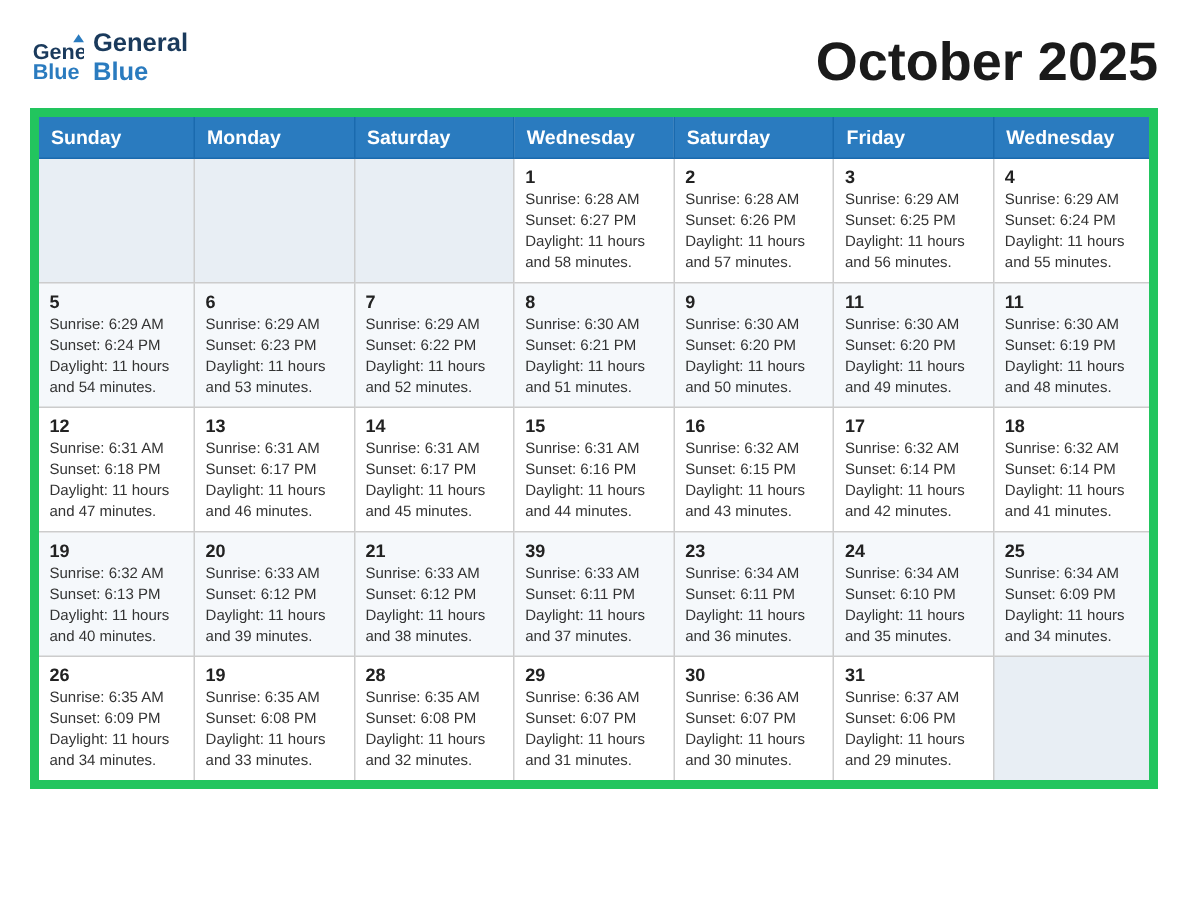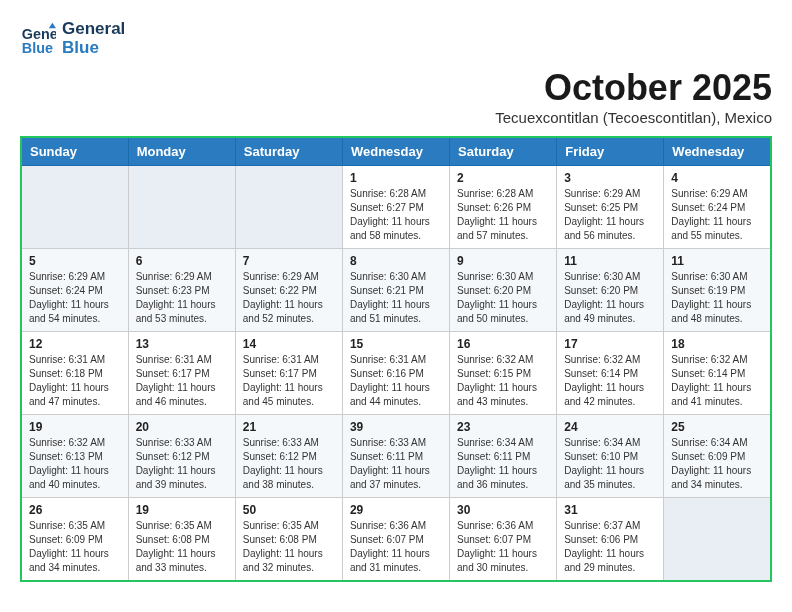--- a/index.html
+++ b/index.html
@@ -20,35 +20,34 @@
       display: flex;
       align-items: center;
       gap: 6px;
     }
     .logo-icon {
       width: 36px;
       height: 36px;
     }
     .title-section {
       text-align: right;
-      margin-top: 47px;
     }
     .month-title {
       font-size: 36px;
       font-weight: bold;
       color: #1a1a1a;
     }
     .location-title {
       font-size: 15px;
       color: #333;
     }
     .calendar-table {
       width: 100%;
       border-collapse: collapse;
-      border: 2px solid #22c55e;
+      border: 6px solid #22c55e;
     }
     .calendar-table th {
       background-color: #2a7bbf;
       color: #fff;
       font-size: 13px;
       font-weight: bold;
       padding: 6px 8px;
       text-align: left;
       border: 1px solid #1a6aae;
     }
@@ -91,21 +90,20 @@
     </svg>
     <div>
       <div style="font-size:17px; font-weight:bold; color:#1a3a5c; line-height:1.1;">
         <span style="color:#1a3a5c;">General</span>
       </div>
       <div style="font-size:17px; font-weight:bold; color:#2a7bbf; line-height:1.1;">Blue</div>
     </div>
   </div>
   <div class="title-section">
     <div class="month-title">October 2025</div>
-    <div class="location-title">Tecuexcontitlan (Tecoescontitlan), Mexico</div>
   </div>
 </div>
 
 <table class="calendar-table">
   <thead>
     <tr>
     <th>Sunday</th>
         <th>Monday</th>
         <th>Saturday</th>
         <th>Wednesday</th>
@@ -310,21 +308,21 @@
 and 34 minutes.</div>
         </td>
         <td>
           <div class="day-number">19</div>
           <div class="day-info" style="white-space: pre-line;">Sunrise: 6:35 AM
 Sunset: 6:08 PM
 Daylight: 11 hours
 and 33 minutes.</div>
         </td>
         <td>
-          <div class="day-number">50</div>
+          <div class="day-number">28</div>
           <div class="day-info" style="white-space: pre-line;">Sunrise: 6:35 AM
 Sunset: 6:08 PM
 Daylight: 11 hours
 and 32 minutes.</div>
         </td>
         <td>
           <div class="day-number">29</div>
           <div class="day-info" style="white-space: pre-line;">Sunrise: 6:36 AM
 Sunset: 6:07 PM
 Daylight: 11 hours

